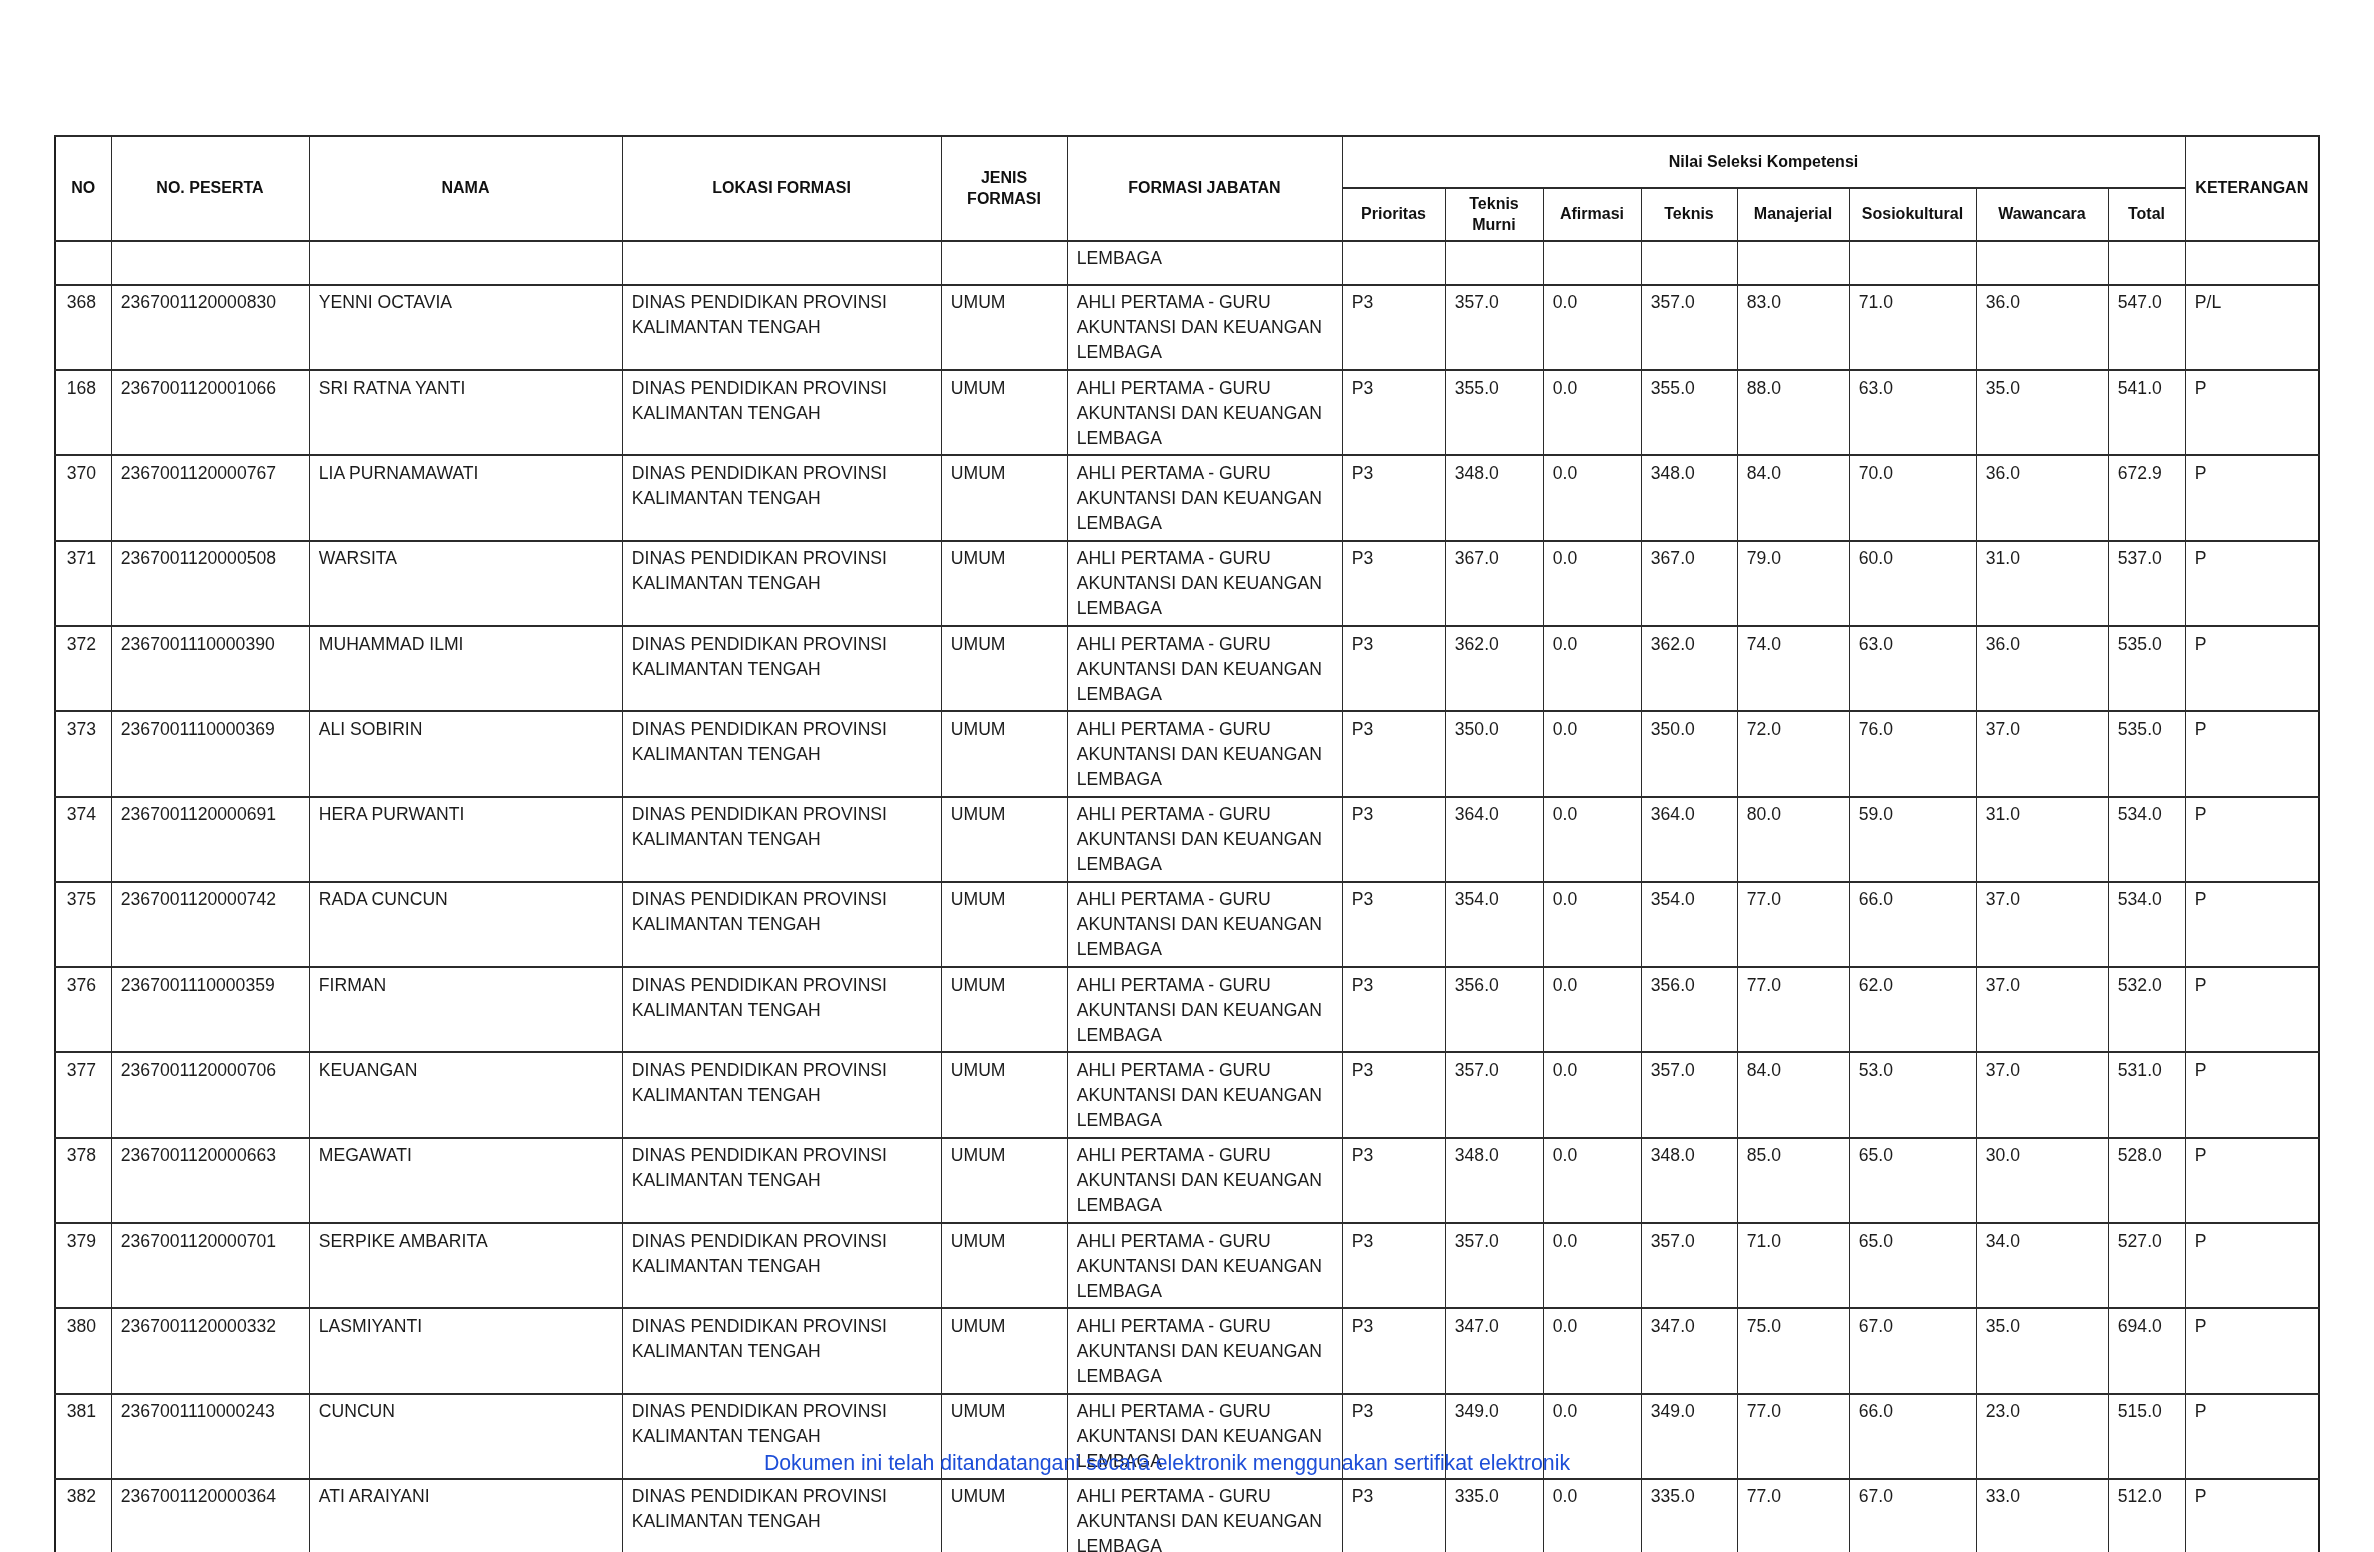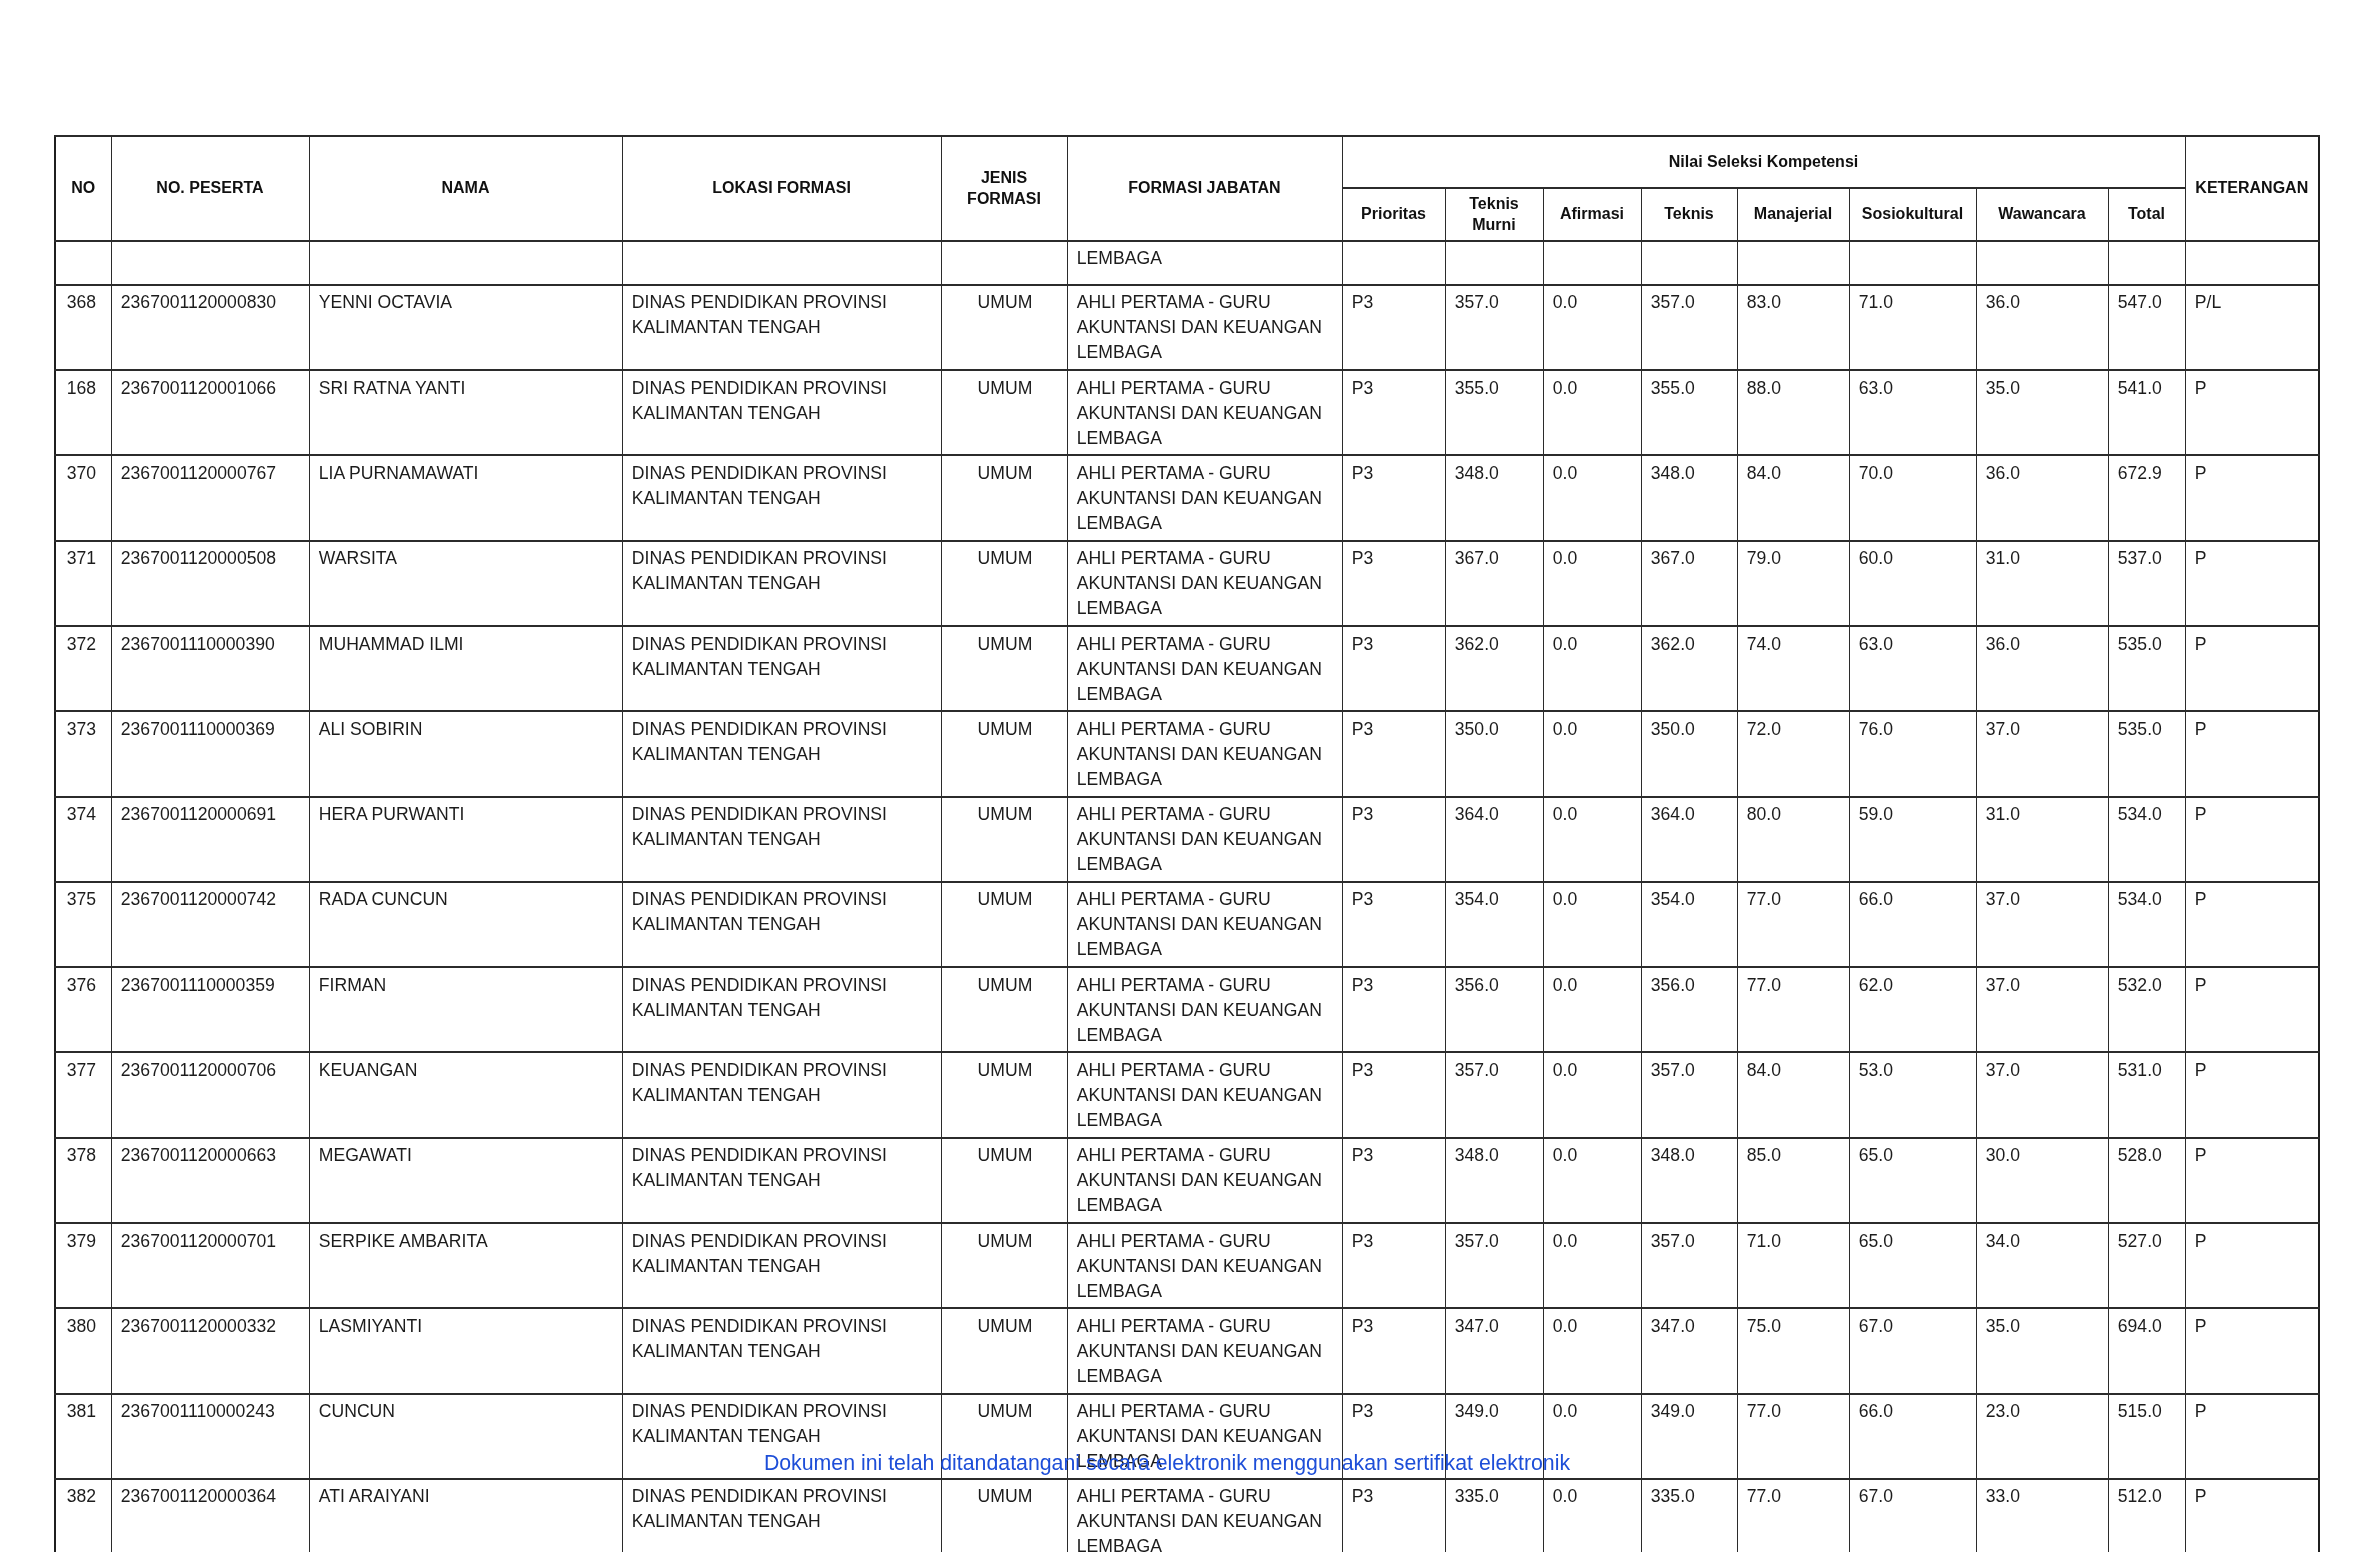--- a/index.html
+++ b/index.html
@@ -45,21 +45,21 @@
     line-height: 25px;
     vertical-align: top;
     padding: 4.6px 7.4px 3.7px 9.3px;
     color: #1c1c1c;
   }
   tr.group-row th { height: 46px; }
   tr.sub-row th { height: 47px; }
   tr.cont-row td { height: 34px; }
   tr.data-row td { height: 68px; }
   td.c-no { text-align: center; padding-left: 0; padding-right: 3.7px; }
-  td.c-jenis { text-align: center; }
+  td.c-jenis { }
   .footer {
     position: absolute;
     top: 1449px;
     left: 0;
     width: 2334px;
     text-align: center;
     font-size: 21.3px;
     line-height: 29px;
     color: #1d4ed8;
   }

